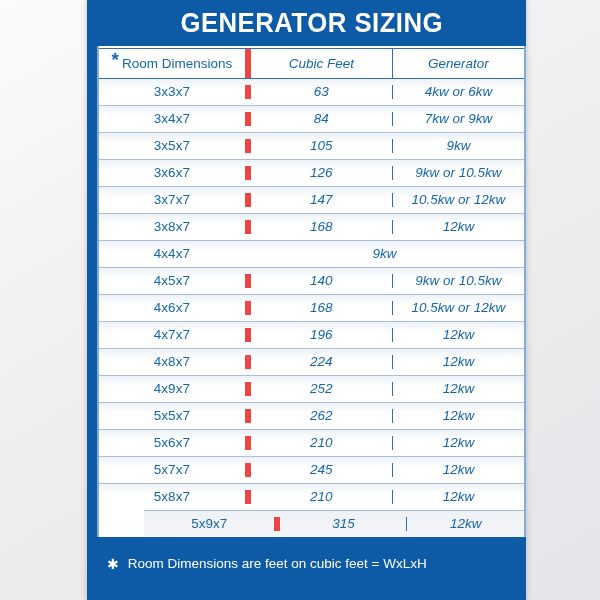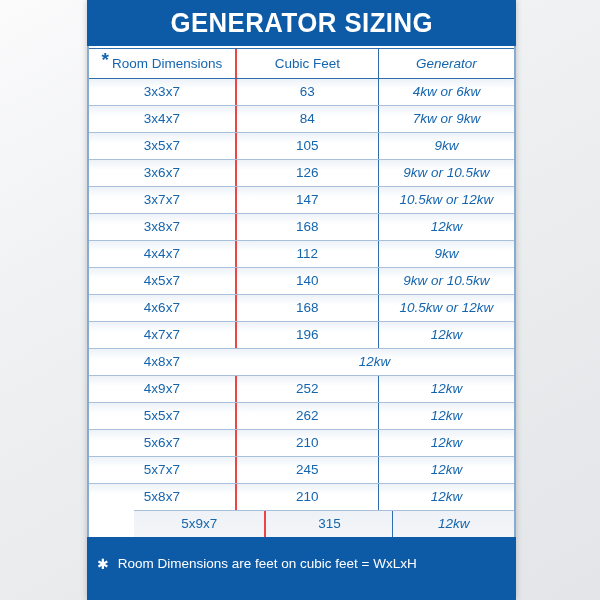--- a/index.html
+++ b/index.html
@@ -19,20 +19,21 @@
   .panel {
     position: absolute;
     left: 87px;
     top: 0;
     width: 429px;
     height: 600px;
     display: flex;
     flex-direction: column;
     background: #0d5aa7;
     box-shadow: 0 0 6px rgba(50, 60, 80, 0.28);
+    padding-left: 10px;
   }
   .title-band {
     height: 46px;
     flex: 0 0 46px;
     background: #0d5aa7;
     display: flex;
     align-items: center;
     justify-content: center;
   }
   .title {
@@ -64,38 +65,39 @@
   .tbody {
     flex: 1 1 auto;
     display: flex;
     flex-direction: column;
     min-height: 0;
   }
   .trow {
     flex: 1 1 auto;
     display: flex;
     background: linear-gradient(180deg, #edf2f8 0%, #ffffff 40%);
+    align-items: center;
   }
   .trow + .trow {
     border-top: 1px solid #a9c0da;
   }
   .trow:last-child {
     background: linear-gradient(180deg, #eef2f7 0%, #f4f5f7 100%);
     margin-left: 45px;
   }
   .cell {
     display: flex;
     align-items: center;
     justify-content: center;
     color: #1565ae;
     font-size: 13.5px;
     line-height: 1;
   }
   .c0 { width: 34.3%; }
-  .c1 { width: 33.2%; border-left: 2px solid #ef4444; border-right: 1px solid #2f6dac; }
+  .c1 { width: 33.2%; border-left: 6px solid #ef4444; border-right: 1px solid #2f6dac; font-style: italic; }
   .c2 { flex: 1; font-style: italic; }
   .th { font-size: 13.5px; }
   .mark {
     font-weight: bold;
     font-size: 19px;
     position: relative;
     top: -4px;
     margin-right: 3px;
   }
   .footer {
@@ -162,40 +164,40 @@
             <div class="cell c1">147</div>
             <div class="cell c2">10.5kw or 12kw</div>
           </div>
           <div class="trow">
             <div class="cell c0">3x8x7</div>
             <div class="cell c1">168</div>
             <div class="cell c2">12kw</div>
           </div>
           <div class="trow">
             <div class="cell c0">4x4x7</div>
-            <div class="cell c1">112</div>
             <div class="cell c2">9kw</div>
           </div>
           <div class="trow">
             <div class="cell c0">4x5x7</div>
             <div class="cell c1">140</div>
             <div class="cell c2">9kw or 10.5kw</div>
           </div>
           <div class="trow">
             <div class="cell c0">4x6x7</div>
             <div class="cell c1">168</div>
             <div class="cell c2">10.5kw or 12kw</div>
           </div>
           <div class="trow">
             <div class="cell c0">4x7x7</div>
             <div class="cell c1">196</div>
             <div class="cell c2">12kw</div>
           </div>
           <div class="trow">
             <div class="cell c0">4x8x7</div>
+            <div class="cell c1">224</div>
             <div class="cell c2">12kw</div>
           </div>
           <div class="trow">
             <div class="cell c0">4x9x7</div>
             <div class="cell c1">252</div>
             <div class="cell c2">12kw</div>
           </div>
           <div class="trow">
             <div class="cell c0">5x5x7</div>
             <div class="cell c1">262</div>

